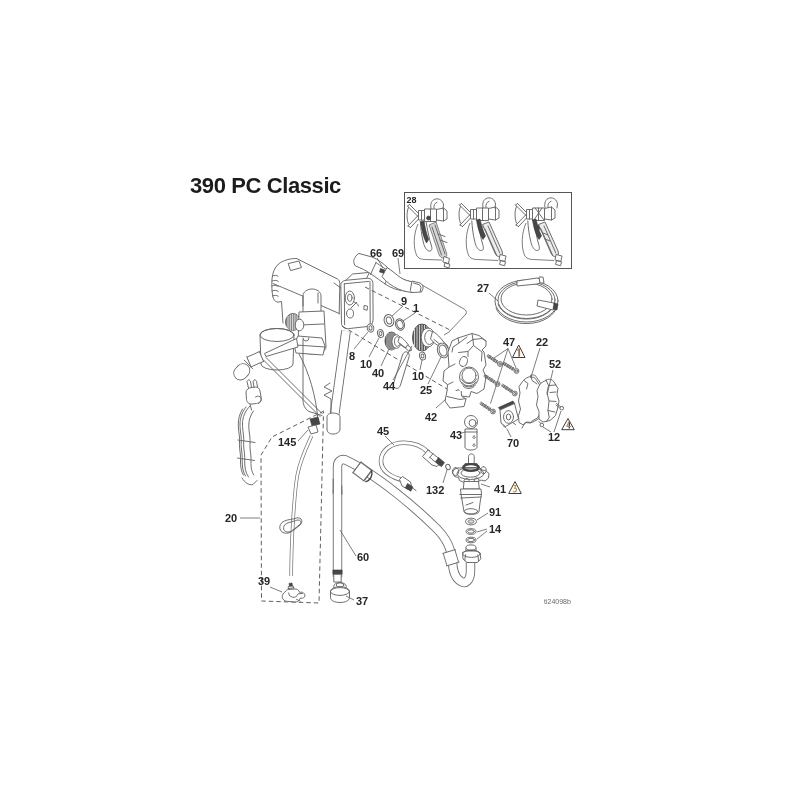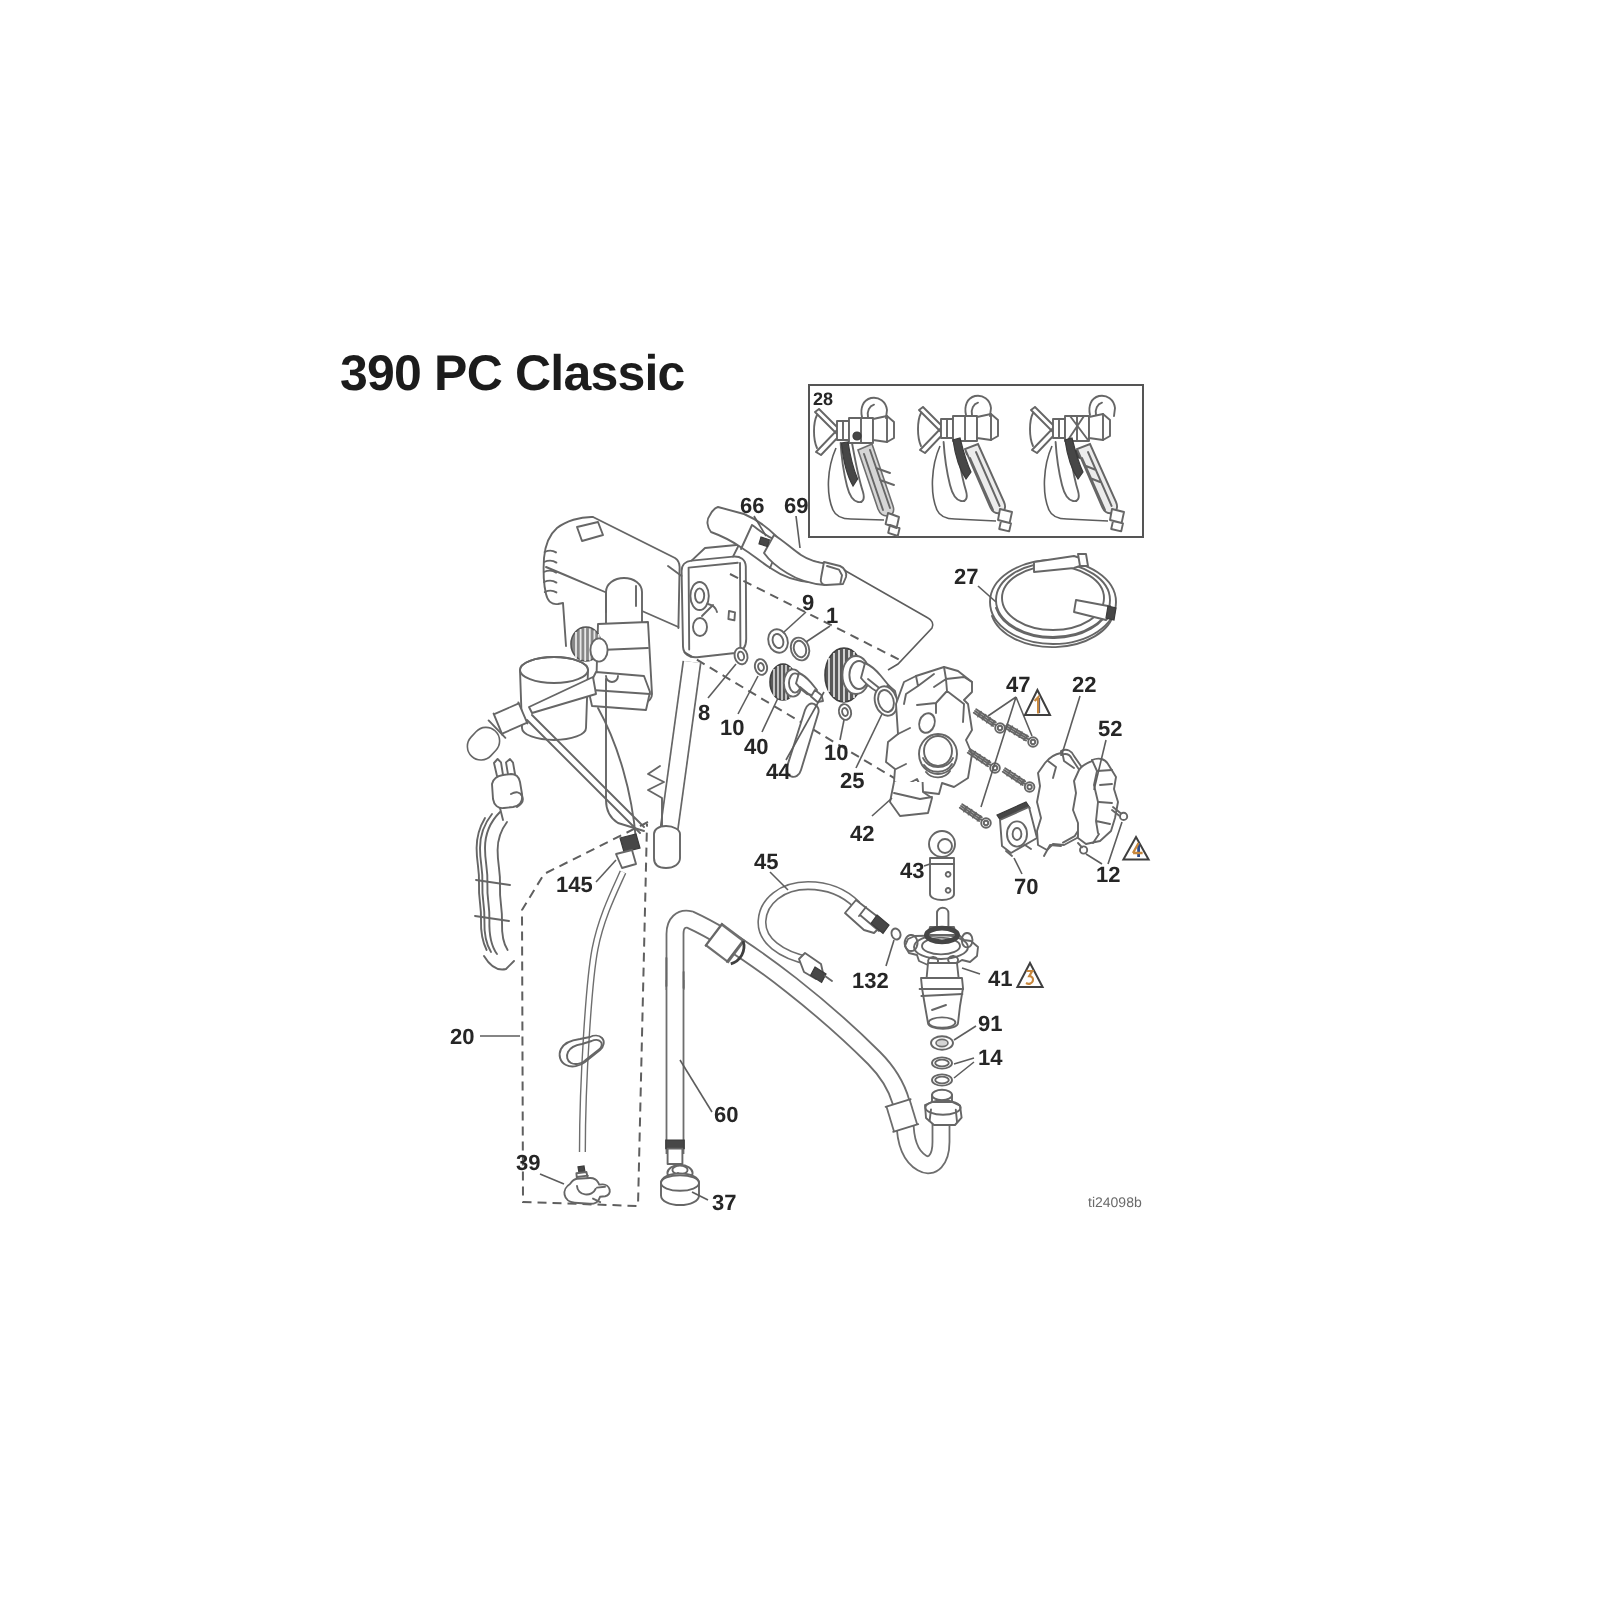--- a/index.html
+++ b/index.html
@@ -7,21 +7,21 @@
   svg{position:absolute;top:0;left:0;}
   .ln{fill:none;stroke:#666666;stroke-width:0.95;stroke-linecap:round;stroke-linejoin:round;}
   .fw{fill:#ffffff;stroke:#666666;stroke-width:0.95;stroke-linejoin:round;}
   .fd{fill:#474747;stroke:#3a3a3a;stroke-width:0.6;}
   .fg{fill:#d6d6d6;stroke:#6e6e6e;stroke-width:0.8;}
   .ld{fill:none;stroke:#5d5d5d;stroke-width:0.8;}
   .dsh{fill:none;stroke:#5f5f5f;stroke-width:1;stroke-dasharray:4.5 3;}
   text.lbl{font-family:"Liberation Sans",sans-serif;font-weight:bold;font-size:11px;fill:#262626;}
   text.sm{font-family:"Liberation Sans",sans-serif;font-weight:bold;font-size:9px;fill:#262626;}
   text.tiny{font-family:"Liberation Sans",sans-serif;font-size:7px;fill:#6a6a6a;}
-  .ttl{position:absolute;left:170px;top:173px;font-weight:bold;font-size:25px;color:#1c1c1c;letter-spacing:-0.4px;}
+  .ttl{position:absolute;left:190px;top:173px;font-weight:bold;font-size:22px;color:#1c1c1c;letter-spacing:-0.4px;}
 </style>
 </head>
 <body>
 <div class="page">
 
 <div class="ttl">390 PC Classic</div>
 <svg width="800" height="800" viewBox="0 0 800 800">
 
 <rect x="404.5" y="192.5" width="167" height="76" fill="#fff" stroke="#555" stroke-width="1"></rect>
 

